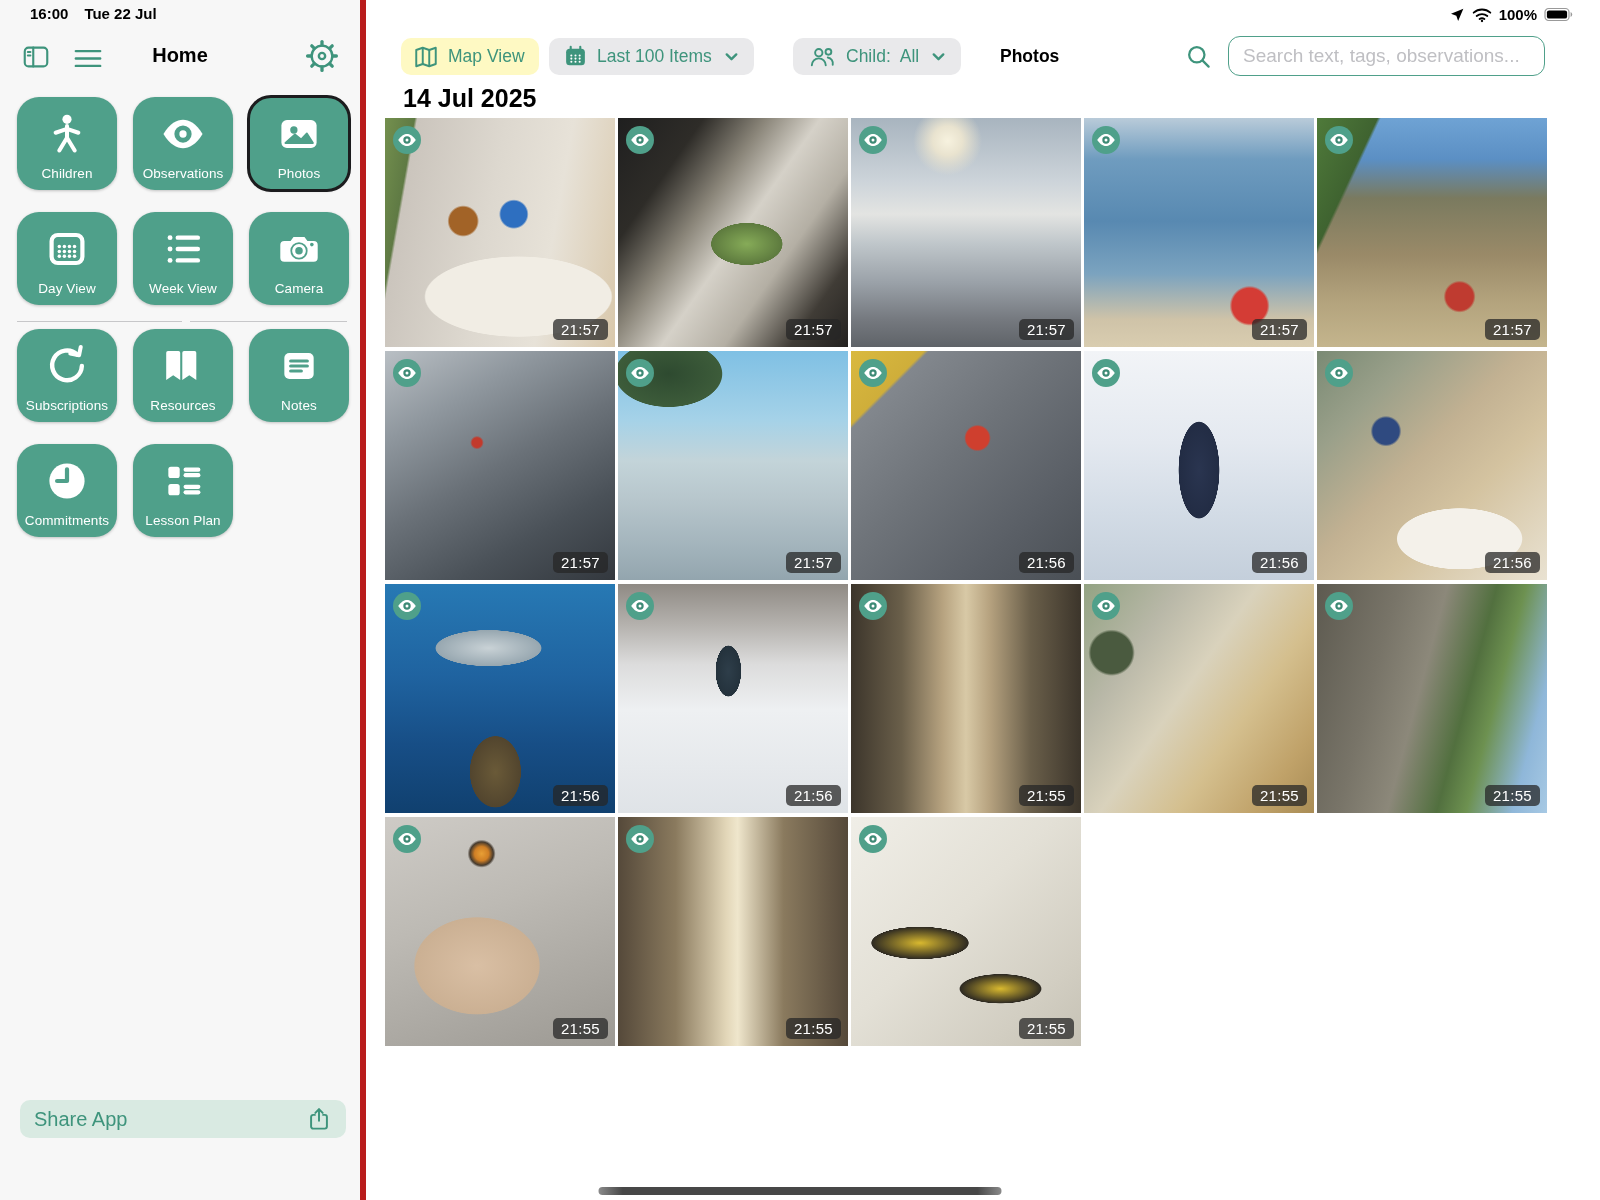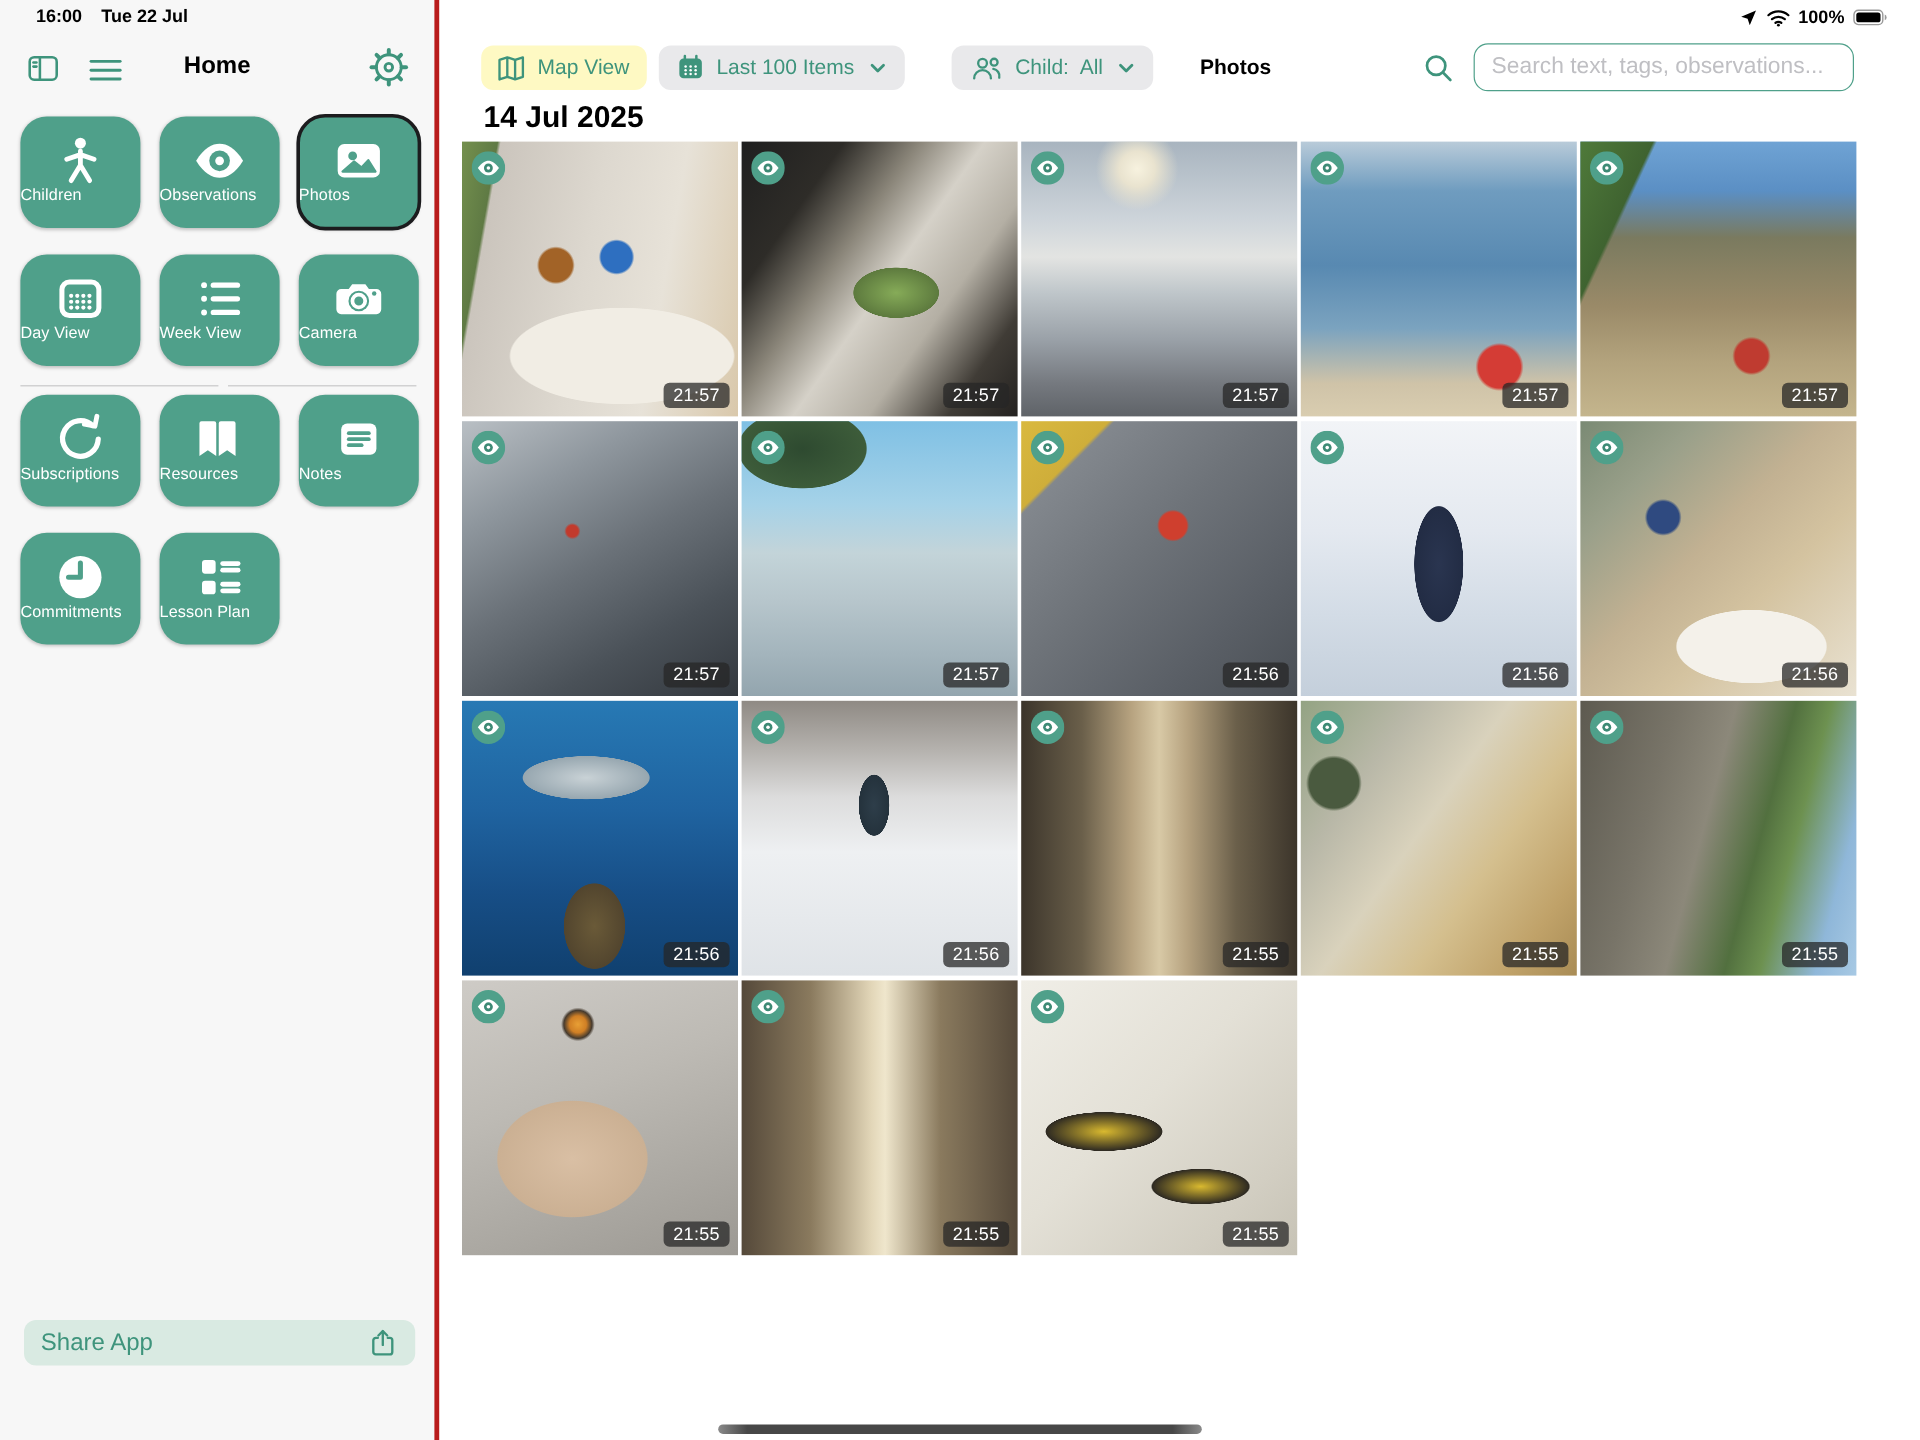--- a/index.html
+++ b/index.html
@@ -14,34 +14,34 @@
 
   
   .status-left{ position:absolute; left:30px; top:5px; display:flex; gap:16px;
     font-size:15px; font-weight:700; color:#000; }
   .status-right{ position:absolute; right:26px; top:6px; display:flex; align-items:center;
     gap:7px; font-size:15px; font-weight:600; color:#000; }
   .status-right svg{ display:block; }
 
   
   .sidebar{ position:absolute; left:0; top:0; width:366px; height:1200px;
-    background:#f7f7f7; border-right:4px solid #b91c1c; }
+    background:#f7f7f7; border-right:6px solid #b91c1c; }
   .side-header{ position:absolute; left:0; top:38px; width:100%; height:40px; }
   .icon-btn{ position:absolute; color:var(--accent); cursor:pointer; }
   .icon-btn svg{ display:block; }
   .side-title{ position:absolute; left:0; right:0; top:44px; text-align:center;
     font-size:20px; font-weight:700; color:#000; }
 
   .btn-grid{ position:absolute; left:17px; width:332px; display:grid;
     grid-template-columns:repeat(3,100px); column-gap:16px; row-gap:22px; }
   .grid-a{ top:97px; }
   .grid-b{ top:329px; }
   .side-btn{ width:100px; height:93px; background:var(--tile); border-radius:22px;
-    display:flex; flex-direction:column; justify-content:flex-end;
-    padding-bottom:20px; box-shadow:0 1px 3px rgba(0,0,0,0.22); cursor:pointer; position:relative; }
+    display:flex; flex-direction:column; align-items:center; justify-content:flex-end;
+    padding-bottom:9px; box-shadow:0 1px 3px rgba(0,0,0,0.22); cursor:pointer; position:relative; }
   .side-btn .sb-icon{ position:absolute; top:10px; left:0; right:0; height:54px;
     display:flex; align-items:center; justify-content:center; color:#fff; }
   .side-btn .sb-label{ color:#fff; font-size:13.5px; letter-spacing:.1px; white-space:nowrap; }
   .side-btn.selected{ outline:3px solid var(--selected-border); outline-offset:-1px; }
 
   .group-divider{ position:absolute; height:1px; background:#c7c7c9; top:321px; }
   .gd-left{ left:17px; width:165px; }
   .gd-right{ left:190px; width:157px; }
 
   .share-btn{ position:absolute; left:20px; top:1100px; width:326px; height:38px;

